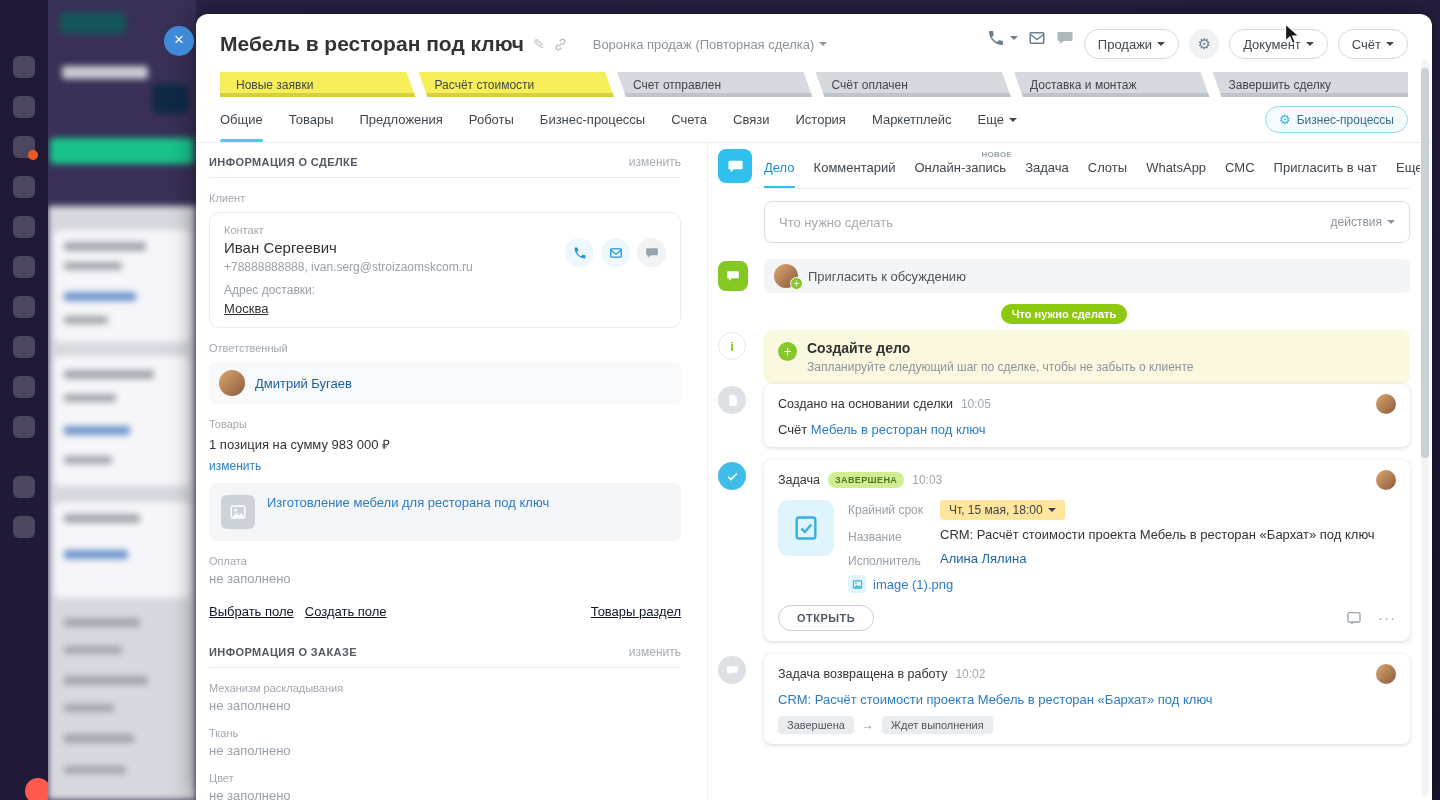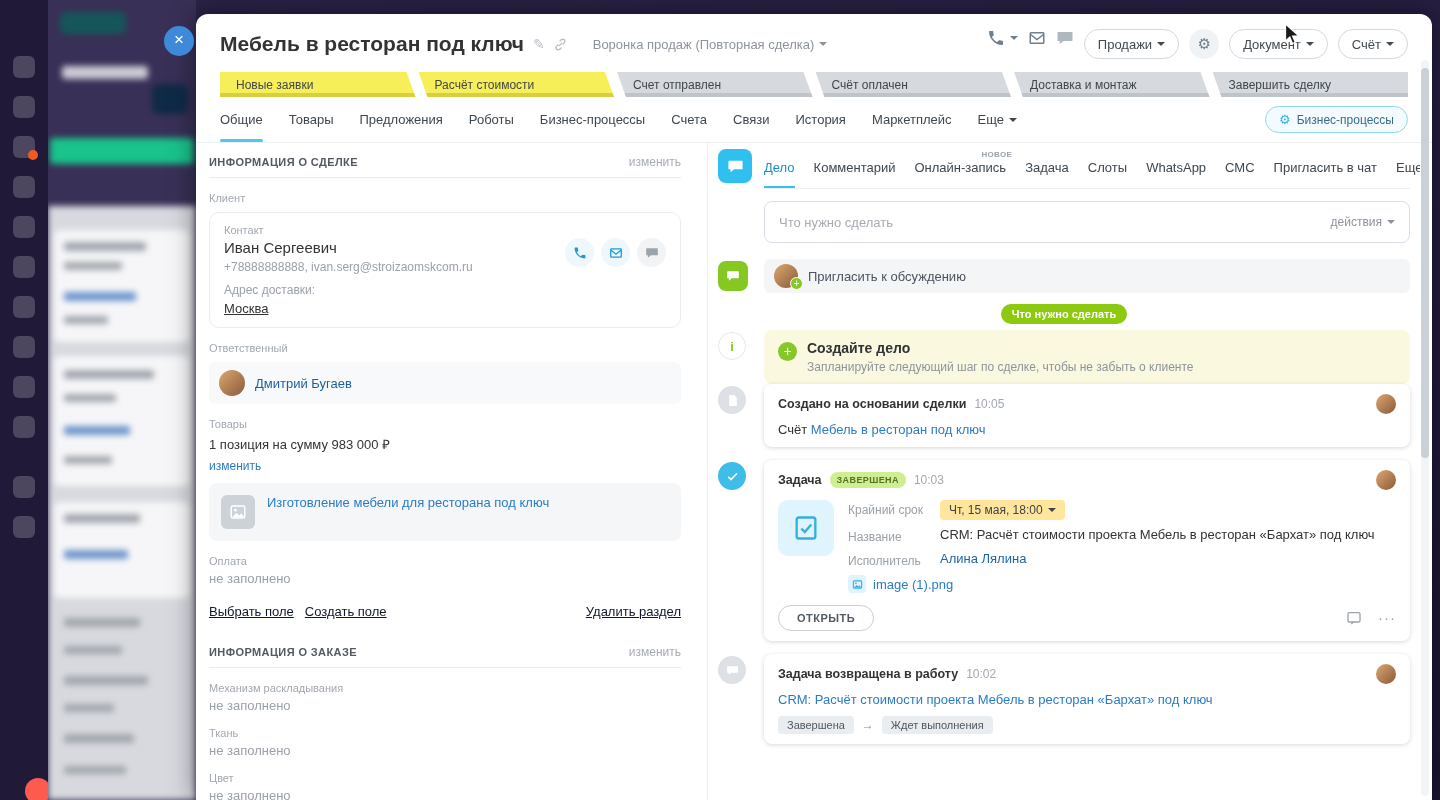--- a/index.html
+++ b/index.html
@@ -130,21 +130,21 @@
   .hint-title{font-size:14px;font-weight:700;color:#333}
   .hint-sub{font-size:12px;color:#8d949b;margin-top:4px}
 
   .today-row{position:relative;height:24px;margin:13px 0 12px 0}
   .today{position:absolute;left:50%;transform:translateX(-50%);background:#41c5f2;color:#fff;font-size:12px;padding:4px 13px;border-radius:13px}
   .filter{position:absolute;right:2px;top:1px;display:flex;gap:6px;align-items:center;background:#eef1f3;border-radius:12px;padding:4px 11px;font-size:11px;font-weight:700;color:#4f575e;cursor:pointer;letter-spacing:.3px}
 
   .tcard{flex:1;background:#fff;border-radius:8px;box-shadow:0 1px 4px rgba(50,60,70,.2);padding:10px 14px;min-width:0}
   .trow.entry{margin-bottom:13px}
   .tcard-head{display:flex;align-items:center;gap:8px}
-  .tc-title{font-size:12.5px;font-weight:700;color:#333;white-space:nowrap}
+  .tc-title{font-size:12.5px;font-weight:400;color:#333;white-space:nowrap}
   .tc-time{font-size:12px;color:#a2a8ae}
   .tc-avatar{margin-left:auto;cursor:pointer}
   .tc-body{font-size:13px;margin-top:8px;color:#333}
   .tc-link{color:#2b7cc4;cursor:pointer}
   .status-pill{background:#cdef92;color:#54721f;font-size:9px;font-weight:700;padding:3px 7px;border-radius:9px;letter-spacing:.4px}
 
   .task-body{display:flex;gap:14px;margin-top:10px}
   .task-bigicon{width:56px;height:56px;border-radius:10px;background:#dff4fd;color:#35aee3;display:flex;align-items:center;justify-content:center;flex:none}
   .task-fields{flex:1;min-width:0}
   .tfield{display:flex;margin-bottom:7px;align-items:flex-start}
@@ -396,21 +396,21 @@
             <div class="prod-name">Изготовление мебели для ресторана под ключ</div>
           </div>
         </div>
 
         <div class="f-label">Оплата</div>
         <div class="f-value">не заполнено</div>
 
         <div class="field-links">
           <span>Выбрать поле</span>
           <span>Создать поле</span>
-          <span class="right">Удалить раздел</span>
+          <span class="right">Товары раздел</span>
         </div>
 
         <div class="order-sec">
           <div class="sec-head">
             <span>ИНФОРМАЦИЯ О ЗАКАЗЕ</span>
             <span class="sec-edit">изменить</span>
           </div>
           <div class="sec-divider"></div>
 
           <div class="f-label">Механизм раскладывания</div>

